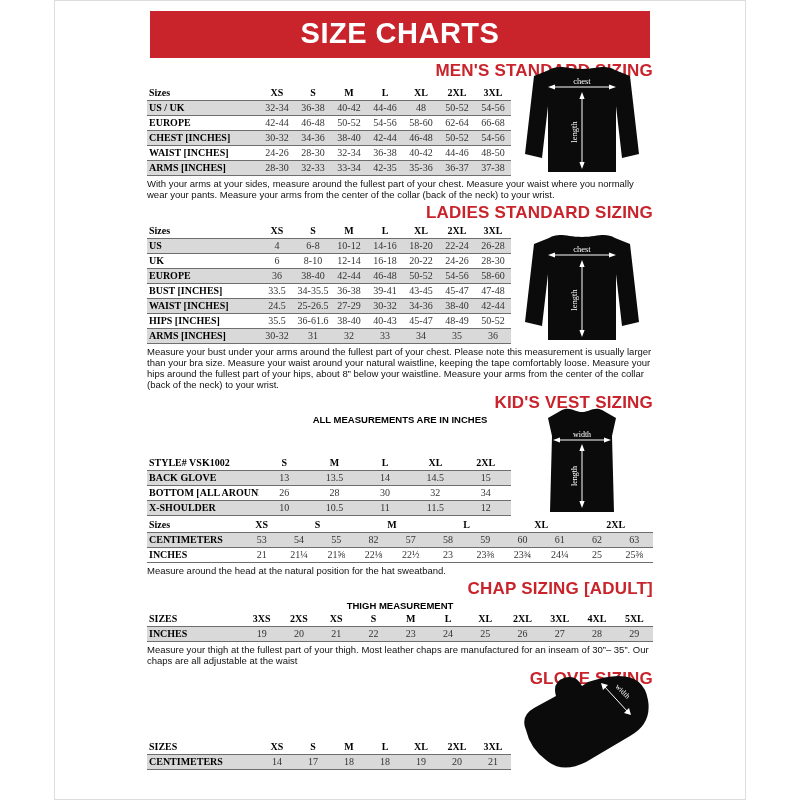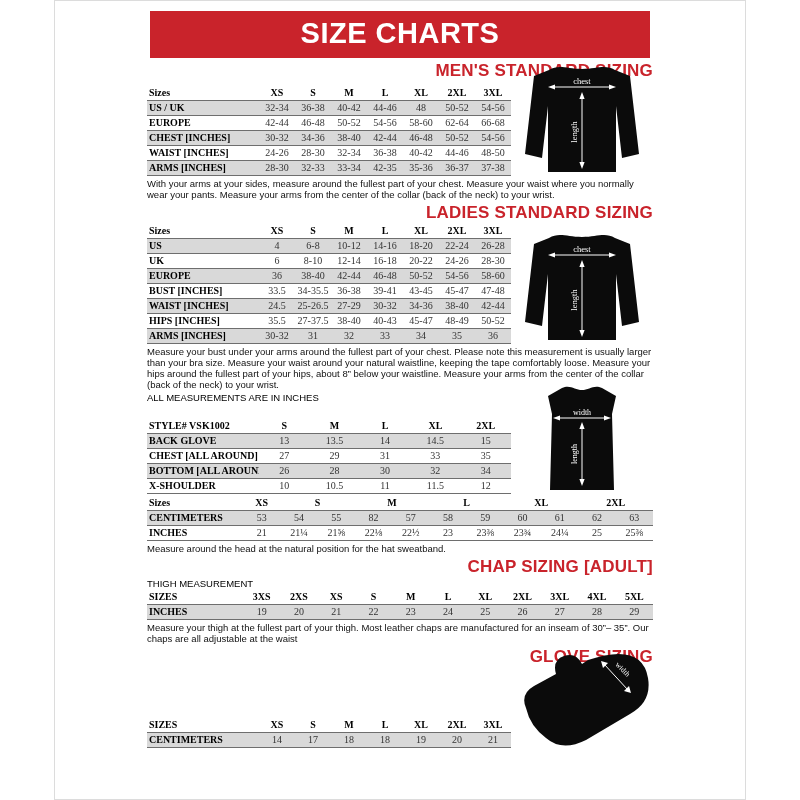--- a/index.html
+++ b/index.html
@@ -4,21 +4,21 @@
 <style>
   :root { --accent:#c9232b; --stripe:#d9d9d9; }
   * { box-sizing:border-box; }
   body { margin:0; background:#ffffff; font-family:"Liberation Sans","DejaVu Sans",sans-serif; }
   .page { width:692px; height:800px; margin:0 auto; background:#fff; overflow:hidden; border:1px solid #dcdcdc; }
   .banner { width:500px; margin:10px auto 0; background:var(--accent); text-align:center; padding:6px 0 8px; }
   .banner h1 { margin:0; color:#fff; font-size:29px; font-weight:bold; letter-spacing:.5px; }
   .content { width:506px; margin:0 auto; }
   .section { margin-top:2px; }
   .section-title { margin:3px 0 1px; text-align:right; color:var(--accent); font-size:17px; font-weight:bold; letter-spacing:.2px; }
-  .section-subtitle { font-size:9.5px; font-weight:normal; color:#000; margin:0 0 1px; }
+  .section-subtitle { text-align:center; font-size:9.5px; font-weight:bold; color:#000; margin:0 0 1px; }
   .section-body { display:flex; align-items:flex-end;font-family:Liberation Serif, serif; }
   .table-area { flex:1 1 auto; min-width:0; }
   .figure { flex:0 0 142px; width:142px; display:flex; justify-content:center; margin-top:-20px; }
   table.data-table { width:100%; border-collapse:collapse; table-layout:fixed; }
   col.label-col { width:112px; }
   .section.full col.label-col { width:96px; }
   th,td { padding:1px 2px; font-size:10px; line-height:12px; border-bottom:1px solid #6e6e6e; }
   thead th { font-weight:bold; text-align:center; color:#000; }
   thead th:first-child { text-align:left; }
   tbody th.row-label { text-align:left; font-weight:bold; color:#000; white-space:nowrap; overflow:hidden; }
@@ -196,21 +196,21 @@
                   <td>25-26.5</td>
                   <td>27-29</td>
                   <td>30-32</td>
                   <td>34-36</td>
                   <td>38-40</td>
                   <td>42-44</td>
                 </tr>
                 <tr>
                   <th class="row-label">HIPS [INCHES]</th>
                   <td>35.5</td>
-                  <td>27-37.5</td>
+                  <td>36-61.6</td>
                   <td>38-40</td>
                   <td>40-43</td>
                   <td>45-47</td>
                   <td>48-49</td>
                   <td>50-52</td>
                 </tr>
                 <tr>
                   <th class="row-label">ARMS [INCHES]</th>
                   <td>30-32</td>
                   <td>31</td>
@@ -236,20 +236,21 @@
           <polygon points="69,107 66.4,100 71.6,100" fill="#fff"></polygon>
           <text x="64" y="70" fill="#fff" font-size="8.5" text-anchor="middle" transform="rotate(-90 64 70)">length</text>
         </svg>
 
       </div>
     </div>
     <p class="note">Measure your bust under your arms around the fullest part of your chest. Please note this measurement is usually larger than your bra size. Measure your waist around your natural waistline, keeping the tape comfortably loose. Measure your hips around the fullest part of your hips, about 8” below your waistline. Measure your arms from the center of the collar (back of the neck) to your wrist.</p>
   </section>
 
   <section class="section">
+    <h2 class="section-title">KID'S VEST SIZING</h2>
     <div class="section-subtitle">ALL MEASUREMENTS ARE IN INCHES</div>
     <div class="section-body">
       <div class="table-area">
         <table class="data-table">
           <colgroup>
                 <col class="label-col">
               </colgroup>
           <thead>
                 <tr>
                   <th colspan="1">STYLE# VSK1002</th>
@@ -261,28 +262,20 @@
                 </tr>
               </thead>
           <tbody>
                 <tr>
                   <th class="row-label">BACK GLOVE</th>
                   <td>13</td>
                   <td>13.5</td>
                   <td>14</td>
                   <td>14.5</td>
                   <td>15</td>
-                </tr>
-                <tr>
-                  <th class="row-label">CHEST [ALL AROUND]</th>
-                  <td>27</td>
-                  <td>29</td>
-                  <td>31</td>
-                  <td>33</td>
-                  <td>35</td>
                 </tr>
                 <tr>
                   <th class="row-label">BOTTOM [ALL AROUND]</th>
                   <td>26</td>
                   <td>28</td>
                   <td>30</td>
                   <td>32</td>
                   <td>34</td>
                 </tr>
                 <tr>

